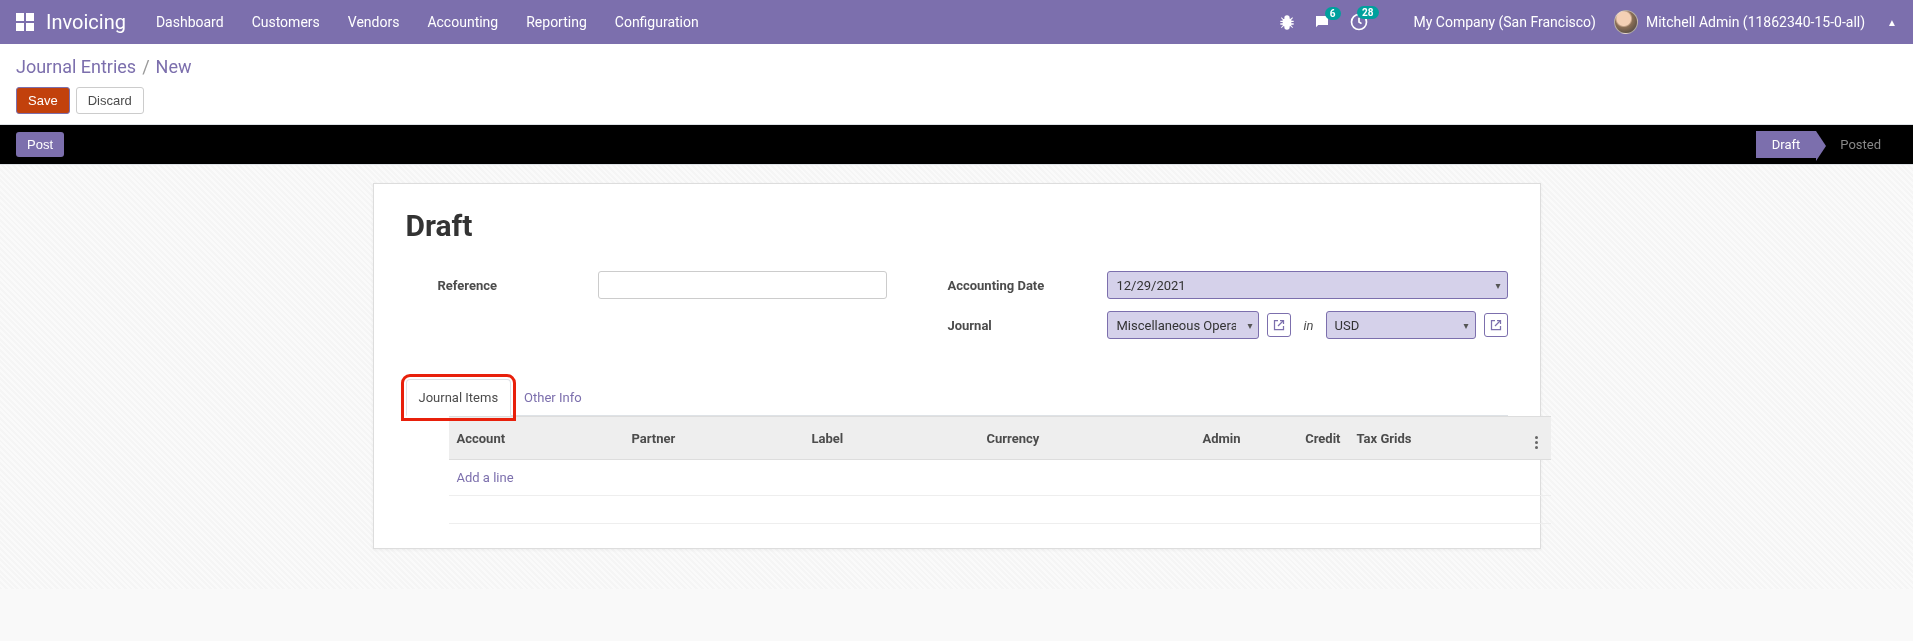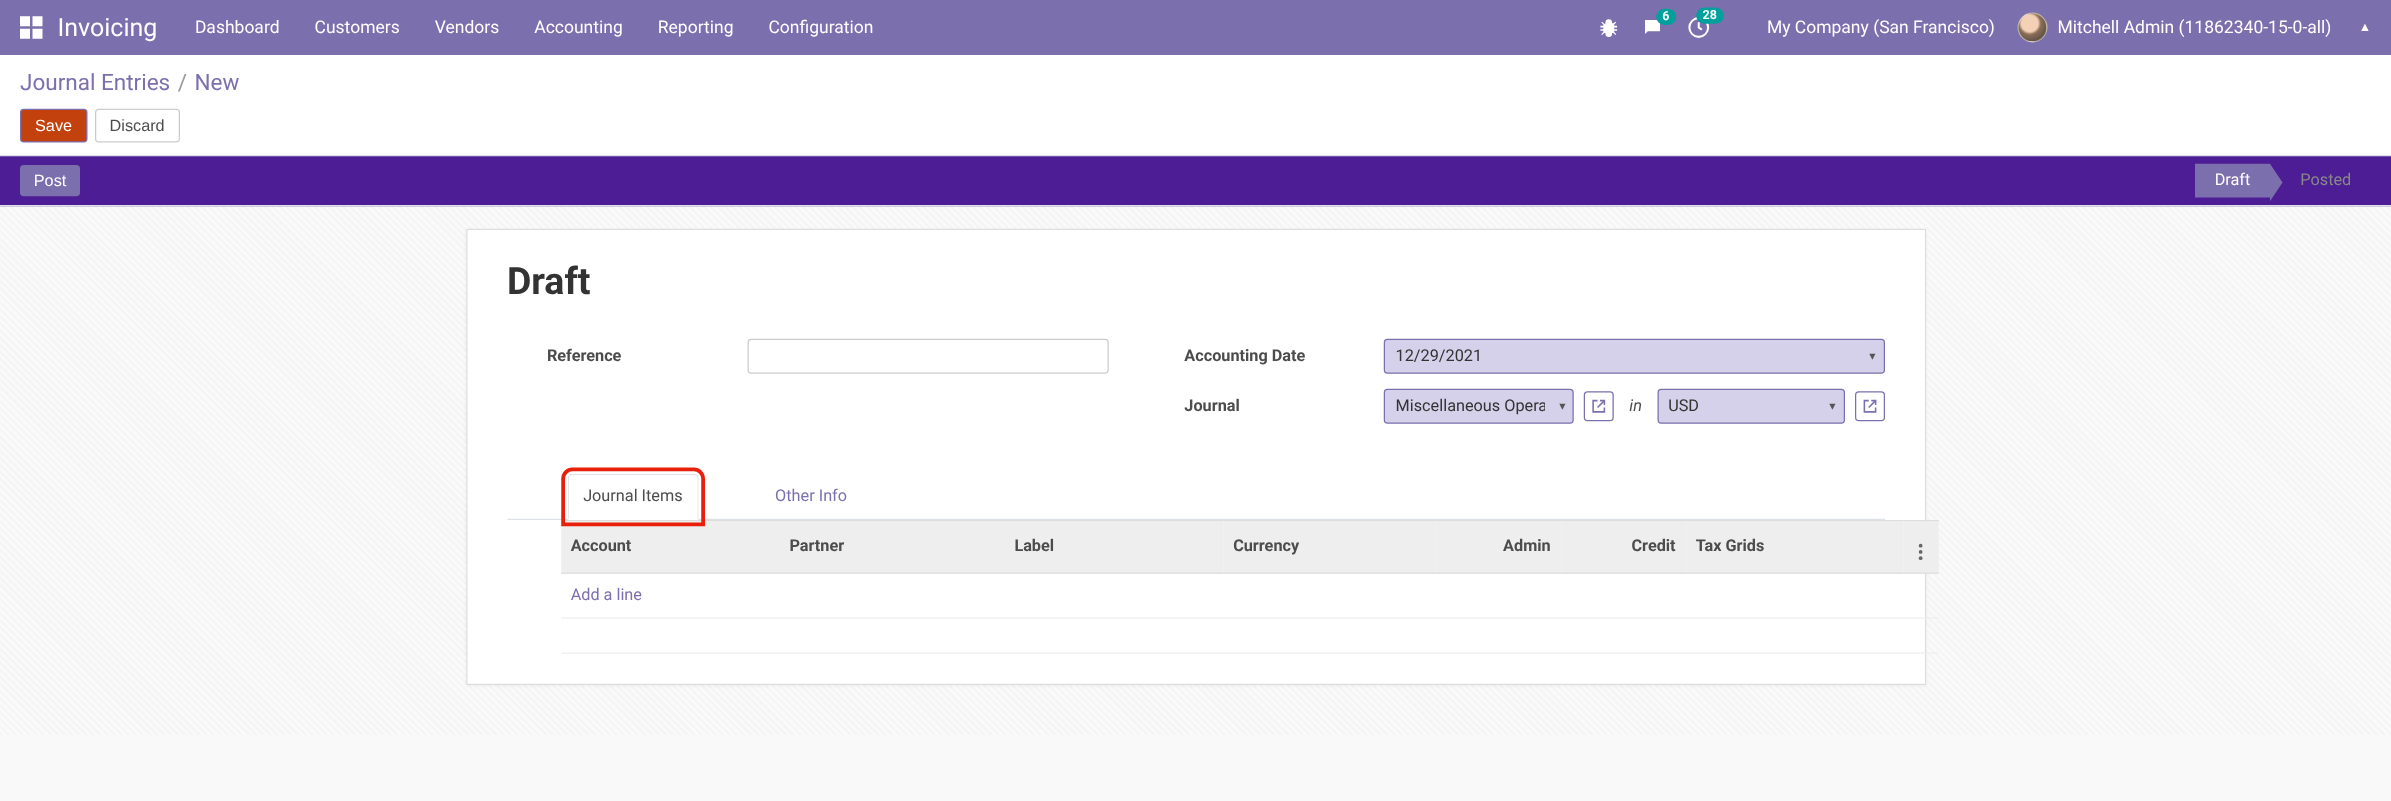--- a/index.html
+++ b/index.html
@@ -65,21 +65,21 @@
     .breadcrumb .sep { color: #999; }
     .breadcrumb .current { color: #7c6fad; }
     .btn-row { display: flex; gap: 6px; }
     .btn { padding: 5px 11px; font-size: 13px; border-radius: 3px; cursor: pointer; border: 1px solid transparent; }
     .btn-primary { background: #c2410c; color: #fff; border-color: #7c6fad; }
     .btn-secondary { background: #fff; color: #4c4c4c; border: 1px solid #ccc; }
 
     .status-row {
       display: flex;
       align-items: center;
-      background: #4c1d95;
+      background: #000000;
       border-bottom: 1px solid #dee2e6;
       padding: 6px 16px;
       position: relative;
     }
     .status-row .btn-post { background: #7c6fad; color: #fff; border: none; padding: 5px 11px; border-radius: 3px; cursor: pointer; font-size: 13px; }
     .statusbar { margin-left: auto; display: flex; align-items: center; }
     .status-step {
       padding: 6px 16px;
       font-size: 13px;
       position: relative;
@@ -166,21 +166,20 @@
 
     .tabs { display: flex; border-bottom: 1px solid #dee2e6; margin-bottom: 0; }
     .tab {
       padding: 10px 12px;
       cursor: pointer;
       font-size: 13px;
       color: #7c6fad;
       border: 1px solid transparent;
       border-bottom: none;
       margin-bottom: -1px;
-      margin-left: 48px;
     }
     .tab.active {
       color: #4c4c4c;
       border: 1px solid #dee2e6;
       border-bottom: 1px solid #fff;
       background: #fff;
       border-radius: 4px 4px 0 0;
     }
     .tab.highlighted {
       outline: 3px solid #e8200b;

